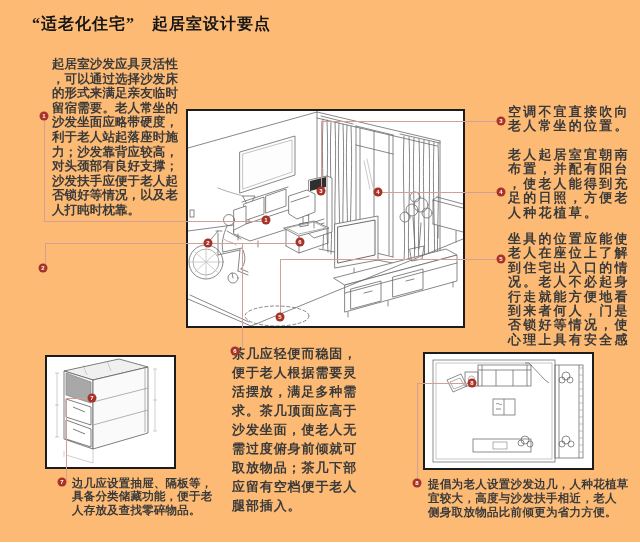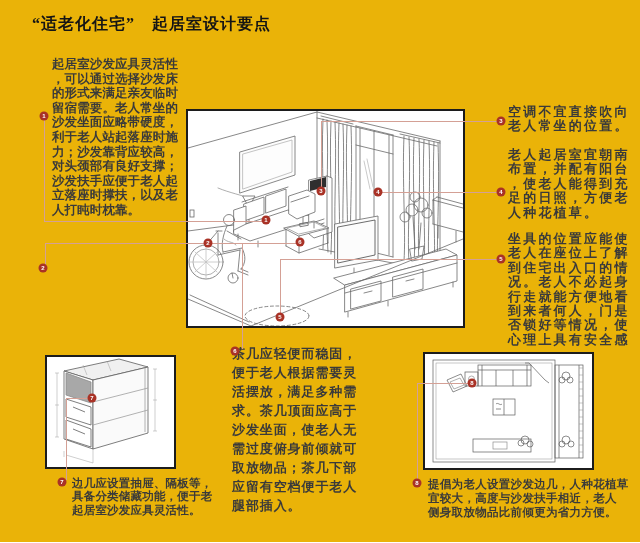--- a/index.html
+++ b/index.html
@@ -1,16 +1,16 @@
 <!DOCTYPE html>
 <html><head>
 <meta charset="utf-8">
 <style>
   html,body{margin:0;padding:0;background:#fff;}
-  .canvas{position:relative;width:640px;height:542px;background:#eab308;overflow:hidden;
+  .canvas{position:relative;width:640px;height:542px;background:#fdba74;overflow:hidden;
           font-family:"Liberation Sans","DejaVu Sans",sans-serif;}
   .title{position:absolute;left:32px;top:14px;font-family:"Liberation Serif","DejaVu Serif",serif;
          font-size:16px;font-weight:bold;color:#151515;letter-spacing:1px;white-space:nowrap;}
   .note{position:absolute;white-space:pre-line;font-weight:bold;color:#3a3a3a;z-index:2;}
   .n1{left:52px;top:57px;font-size:12.5px;line-height:14.6px;letter-spacing:0.1px;}
   .n2{left:51px;top:261px;font-size:12.5px;line-height:14.6px;letter-spacing:0.1px;}
   .n3{left:508px;top:105px;font-size:13px;line-height:14.4px;letter-spacing:2.2px;}
   .n4{left:508px;top:148px;font-size:13px;line-height:14.4px;letter-spacing:2.2px;}
   .n5{left:508px;top:232px;font-size:13px;line-height:14.4px;letter-spacing:2.2px;}
   .n6{left:232px;top:344px;font-size:13px;line-height:19px;letter-spacing:0.9px;}
@@ -35,21 +35,21 @@
 
   <div class="note n1">起居室沙发应具灵活性
 ，可以通过选择沙发床
 的形式来满足亲友临时
 留宿需要。老人常坐的
 沙发坐面应略带硬度，
 利于老人站起落座时施
 力；沙发靠背应较高，
 对头颈部有良好支撑；
 沙发扶手应便于老人起
-立落座时撑扶，以及老
+否锁好等情况，以及老
 人打盹时枕靠。</div>
   <div class="note n3">空调不宜直接吹向
 老人常坐的位置。</div>
   <div class="note n5">坐具的位置应能使
 老人在座位上了解
 到住宅出入口的情
 况。老人不必起身
 行走就能方便地看
 到来者何人，门是
 否锁好等情况，使
@@ -63,21 +63,21 @@
 便于老人根据需要灵
 活摆放，满足多种需
 求。茶几顶面应高于
 沙发坐面，使老人无
 需过度俯身前倾就可
 取放物品；茶几下部
 应留有空档便于老人
 腿部插入。</div>
   <div class="note n7">边几应设置抽屉、隔板等，
 具备分类储藏功能，便于老
-起居室沙发应具灵活性。</div>
+人存放及查找零碎物品。</div>
   <div class="note n8">提倡为老人设置沙发边几，人种花植草
 宜较大，高度与沙发扶手相近，老人
 侧身取放物品比前倾更为省力方便。</div>
 
   <div class="frame room">
     <svg viewBox="0 0 275 215">
       <g stroke="#6a6a6a" stroke-width="0.8" fill="none" stroke-linecap="round">
         <g>
           <path d="M0,37 L129,1 M129,1 L129,102 M0,120 L129,103"></path>
           <path d="M129,1 L252,30 M129,7 L249,35 M252,30 L252,158 M131,138 L252,161"></path>

